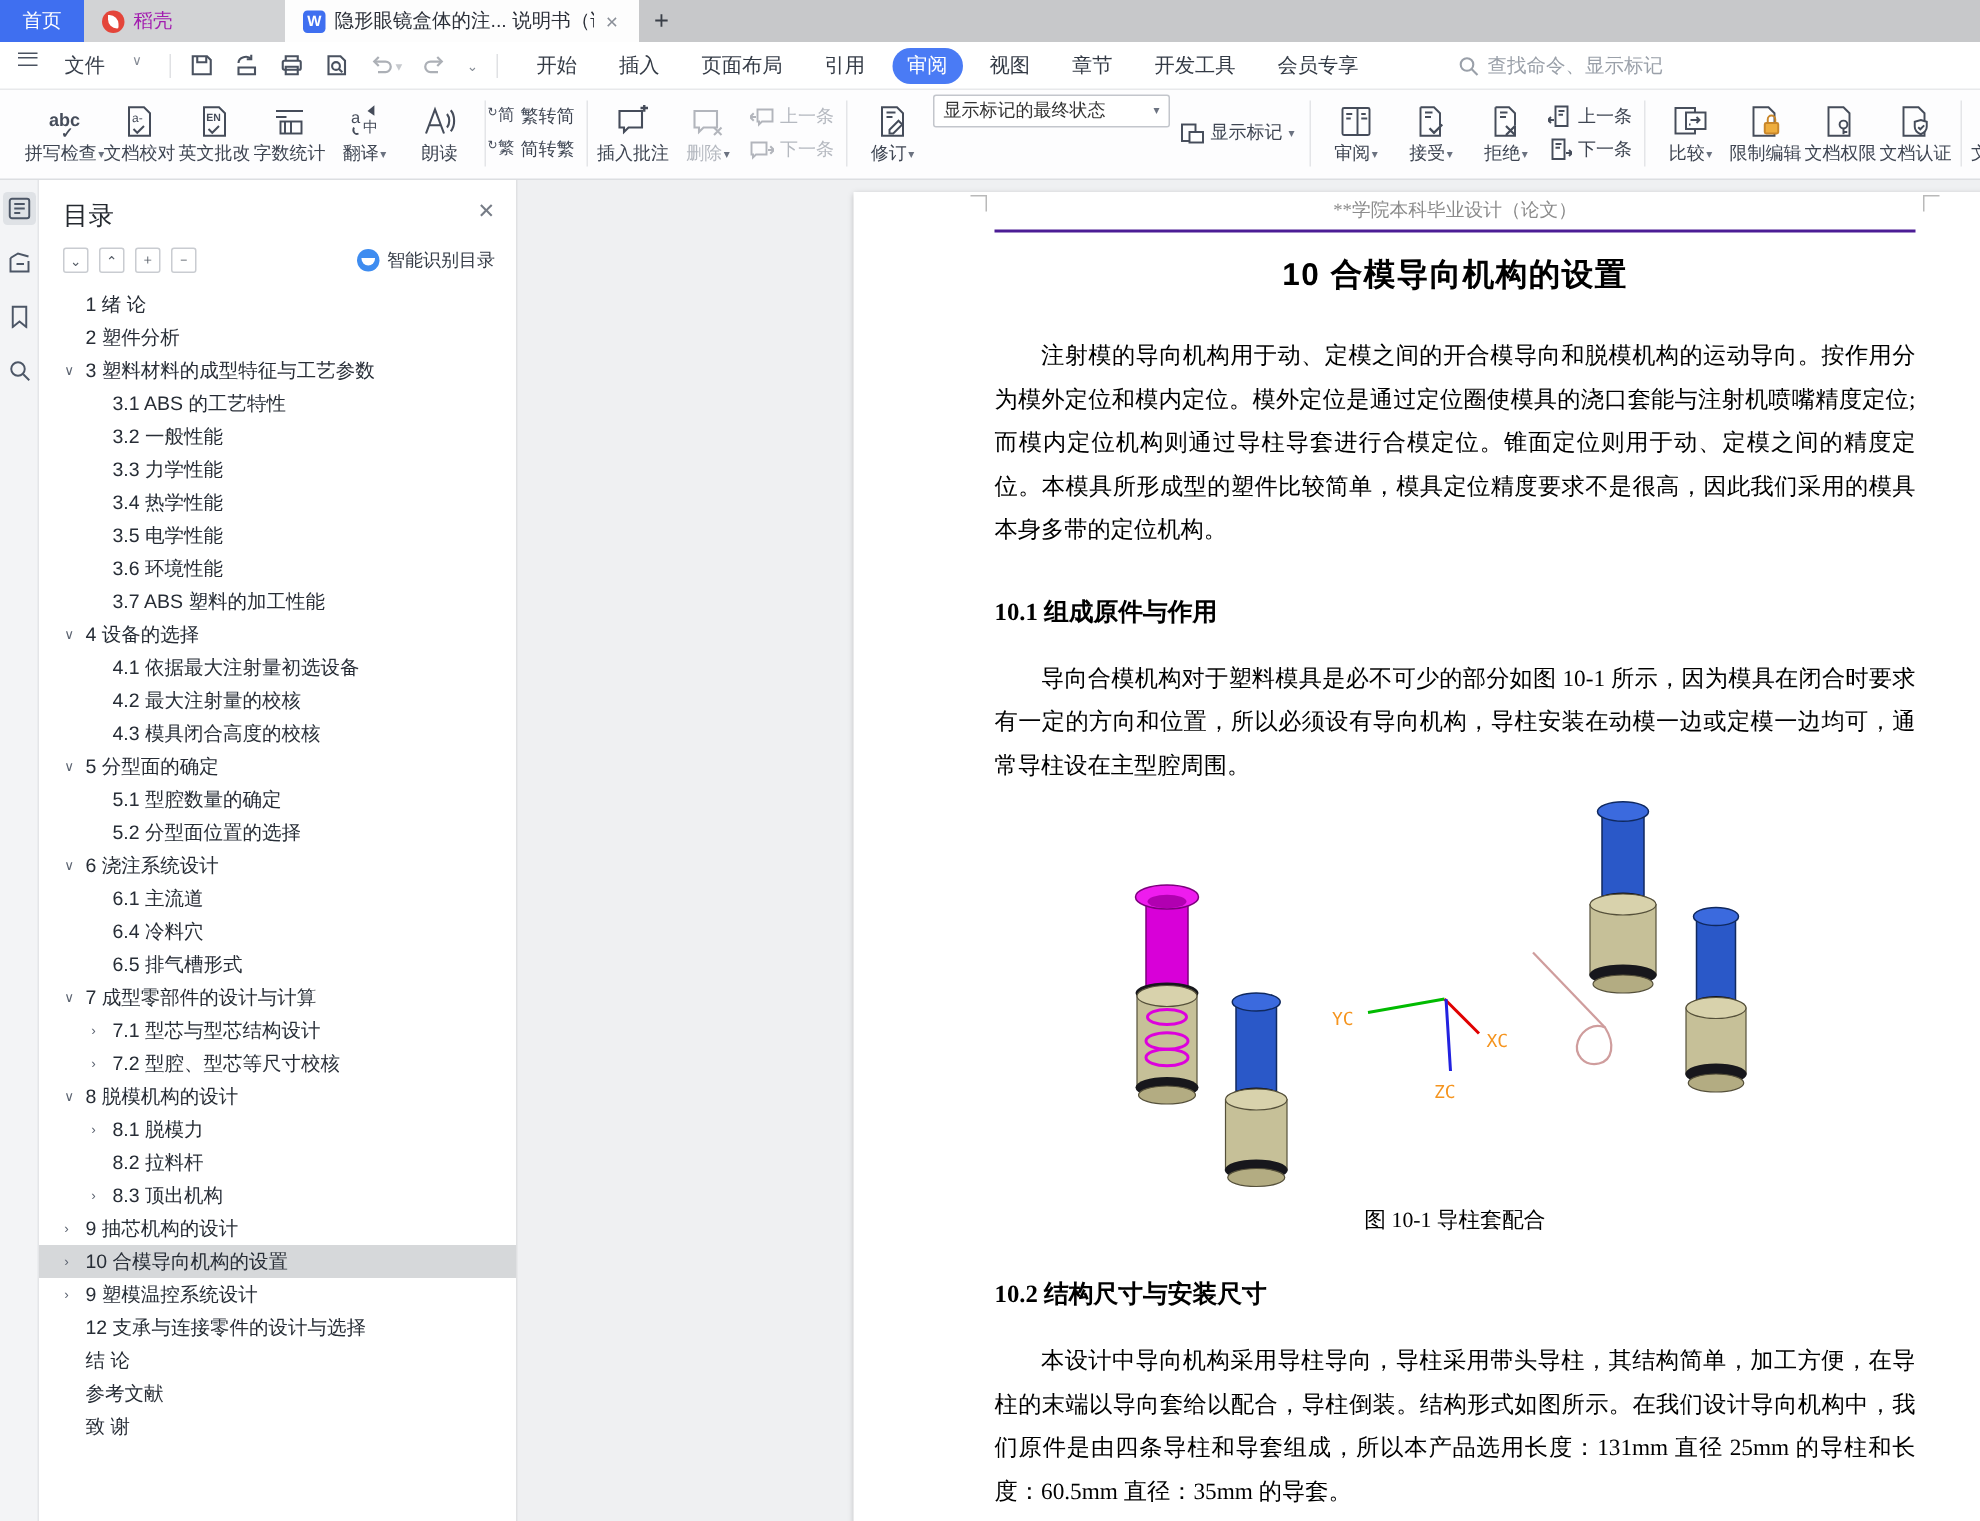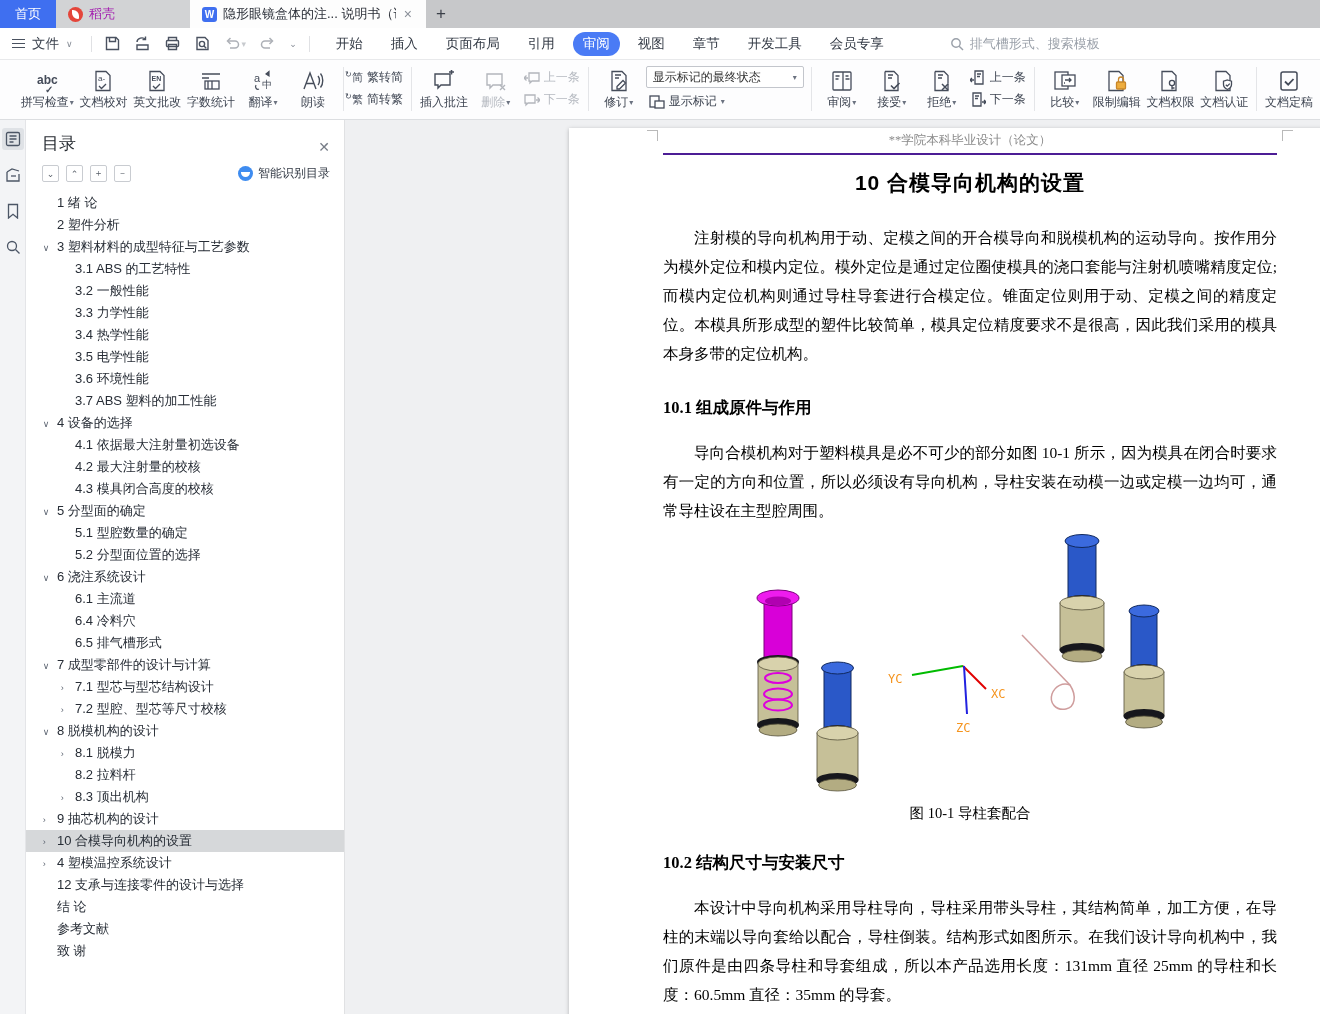--- a/index.html
+++ b/index.html
@@ -15,21 +15,21 @@
   .docer-ic { width:15px; height:15px; border-radius:50%; background:#e4453a; position:relative; flex:0 0 auto; }
   .docer-ic::after { content:""; position:absolute; left:4px; top:3px; width:7px; height:9px; border-radius:0 6px 1px 6px; background:#fff; }
   .tab-doc { background:#fdfdfd; color:#2b2f38; width:236px; gap:6px; }
   .wps-ic { width:15px; height:15px; border-radius:3px; background:#3f6ff0; color:#fff; font-size:10px; font-weight:bold; display:flex; align-items:center; justify-content:center; flex:0 0 auto; }
   .tab-doc .ttl { flex:1; white-space:nowrap; overflow:hidden; }
   .tab-close { color:#8a8f98; font-size:14px; padding:0 2px; }
   .newtab { width:30px; display:flex; align-items:center; justify-content:center; font-size:17px; color:#3a3f48; }
 
   
   .menubar { height:32px; background:#ffffff; border-bottom:1px solid #e8e9eb; display:flex; align-items:center; font-size:13.5px; flex:0 0 auto; }
-  .filebtn { display:flex; align-items:center; gap:7px; padding:0 10px 0 12px; color:#3a414d; }
+  .filebtn { display:flex; gap:18px; padding:0 10px 0 12px; color:#3a414d; }
   .hamb { width:13px; height:9px; border-top:1.5px solid #4a5260; border-bottom:1.5px solid #4a5260; position:relative; }
   .hamb::after { content:""; position:absolute; left:0; top:2.5px; width:13px; border-top:1.5px solid #4a5260; }
   .chev { font-size:9px; color:#858b95; }
   .vdiv { width:1px; height:16px; background:#e0e1e4; margin:0 8px; }
   .qat { display:flex; align-items:center; gap:13px; padding:0 4px; }
   .qat svg { display:block; }
   .qat .dis { opacity:.45; }
   .undo-wrap { display:flex; align-items:center; gap:1px; }
   .menu-items { display:flex; align-items:center; gap:8px; margin-left:8px; }
   .menu-item { padding:3px 10px; border-radius:13px; color:#333a45; }
@@ -44,33 +44,33 @@
   .rlbl { font-size:12px; color:#3e4552; display:flex; align-items:center; gap:1px; white-space:nowrap; margin-top:2px; }
   .dd { font-size:8px; color:#6b7280; }
   .rbtn.dis .rlbl, .rbtn.dis .ric { color:#b5b9c0; }
   .rbtn.dis svg { opacity:.4; }
   .rstack { display:flex; flex-direction:column; justify-content:center; gap:3px; height:52px; }
   .srow { display:flex; align-items:center; gap:4px; font-size:12px; color:#3e4552; padding:1px 3px; white-space:nowrap; }
   .srow.dis { color:#b5b9c0; }
   .srow.dis svg { opacity:.4; }
   .tinych { font-size:11px; color:#454c5a; position:relative; line-height:1; }
   .tinych::before { content:"↻"; position:absolute; left:-7px; top:-1px; font-size:8px; }
-  .markup-col { display:flex; flex-direction:column; justify-content:center; gap:4px; height:52px; margin:0 2px; }
+  .markup-col { display:flex; flex-direction:row; justify-content:center; gap:4px; height:52px; margin:0 2px; }
   .markup-select { width:158px; height:22px; border:1px solid #c3c6cc; border-radius:2px; background:#fff; display:flex; align-items:center; font-size:12px; color:#333; padding:0 6px; justify-content:space-between; }
   .abc-art { font-size:12px; font-weight:bold; line-height:1; letter-spacing:0; position:relative; padding-bottom:6px; }
   .abc-art::after { content:"✓"; position:absolute; left:8px; bottom:-3px; font-size:10px; color:#454c5a; }
 
   
   .main { flex:1; display:flex; min-height:0; }
   .strip { width:26px; background:#f3f4f6; border-right:1px solid #e4e5e8; display:flex; flex-direction:column; align-items:center; padding-top:8px; gap:14px; }
   .strip-btn { width:22px; height:22px; display:flex; align-items:center; justify-content:center; border-radius:3px; color:#55606e; }
   .strip-btn.active { background:#dfe2e6; }
 
   .toc { width:319px; background:#fff; border-right:1px solid #e0e1e3; display:flex; flex-direction:column; }
-  .toc-head { display:flex; align-items:flex-end; justify-content:space-between; padding:12px 14px 2px 16px; }
+  .toc-head { display:flex; align-items:flex-start; justify-content:space-between; padding:12px 14px 2px 16px; }
   .toc-title { font-size:17px; color:#24292f; }
   .toc-close { color:#767c86; font-size:14px; }
   .toc-tools { display:flex; align-items:center; padding:8px 14px 8px 16px; }
   .sqbtn { width:17px; height:17px; border:1px solid #c9ccd1; border-radius:2px; margin-right:7px; display:flex; align-items:center; justify-content:center; font-size:9px; color:#555c66; background:#fff; }
   .smart { margin-left:auto; display:flex; align-items:center; gap:5px; font-size:12px; color:#333a45; }
   .smart-ic { width:15px; height:15px; border-radius:50%; background:#3e8cf0; position:relative; }
   .smart-ic::after { content:""; position:absolute; left:3px; top:6px; width:9px; height:5px; border-radius:0 0 8px 8px; background:#fff; }
   .toc-list { flex:1; overflow:hidden; padding-top:2px; }
   .toc-item { display:flex; align-items:center; height:22px; font-size:13px; color:#272d36; }
   .toc-item .tchev { width:15px; font-size:10px; color:#5b6370; flex:0 0 auto; transform:scale(.9); }
@@ -179,21 +179,21 @@
         <div class="menu-item"><span>视图</span></div>
         <div class="menu-item"><span>章节</span></div>
         <div class="menu-item"><span>开发工具</span></div>
         <div class="menu-item"><span>会员专享</span></div>
       </div>
     <div class="menu-search">
       <svg width="14" height="14" viewBox="0 0 14 14" fill="none" stroke="#9aa0a9" stroke-width="1.4">
           <circle cx="6" cy="6" r="4.2"></circle>
           <path d="M9.2 9.2L13 13"></path>
         </svg>
-      <span>排气槽形式、搜索模板</span>
+      <span>查找命令、显示标记</span>
     </div>
   </div>
 
   <div class="ribbon">
     <div class="rbtn">
       <div class="ric">
           <span class="abc-art">abc</span>
         </div>
       <div class="rlbl">
           <span>拼写检查</span>
@@ -627,21 +627,21 @@
           <div class="toc-item lv1">
             <span class="tchev">›</span>
             <span class="tlbl">9 抽芯机构的设计</span>
           </div>
           <div class="toc-item lv1 sel">
             <span class="tchev">›</span>
             <span class="tlbl">10 合模导向机构的设置</span>
           </div>
           <div class="toc-item lv1">
             <span class="tchev">›</span>
-            <span class="tlbl">4 塑模温控系统设计</span>
+            <span class="tlbl">9 塑模温控系统设计</span>
           </div>
           <div class="toc-item lv1">
             <span class="tchev"></span>
             <span class="tlbl">12 支承与连接零件的设计与选择</span>
           </div>
           <div class="toc-item lv1">
             <span class="tchev"></span>
             <span class="tlbl">结 论</span>
           </div>
           <div class="toc-item lv1">

